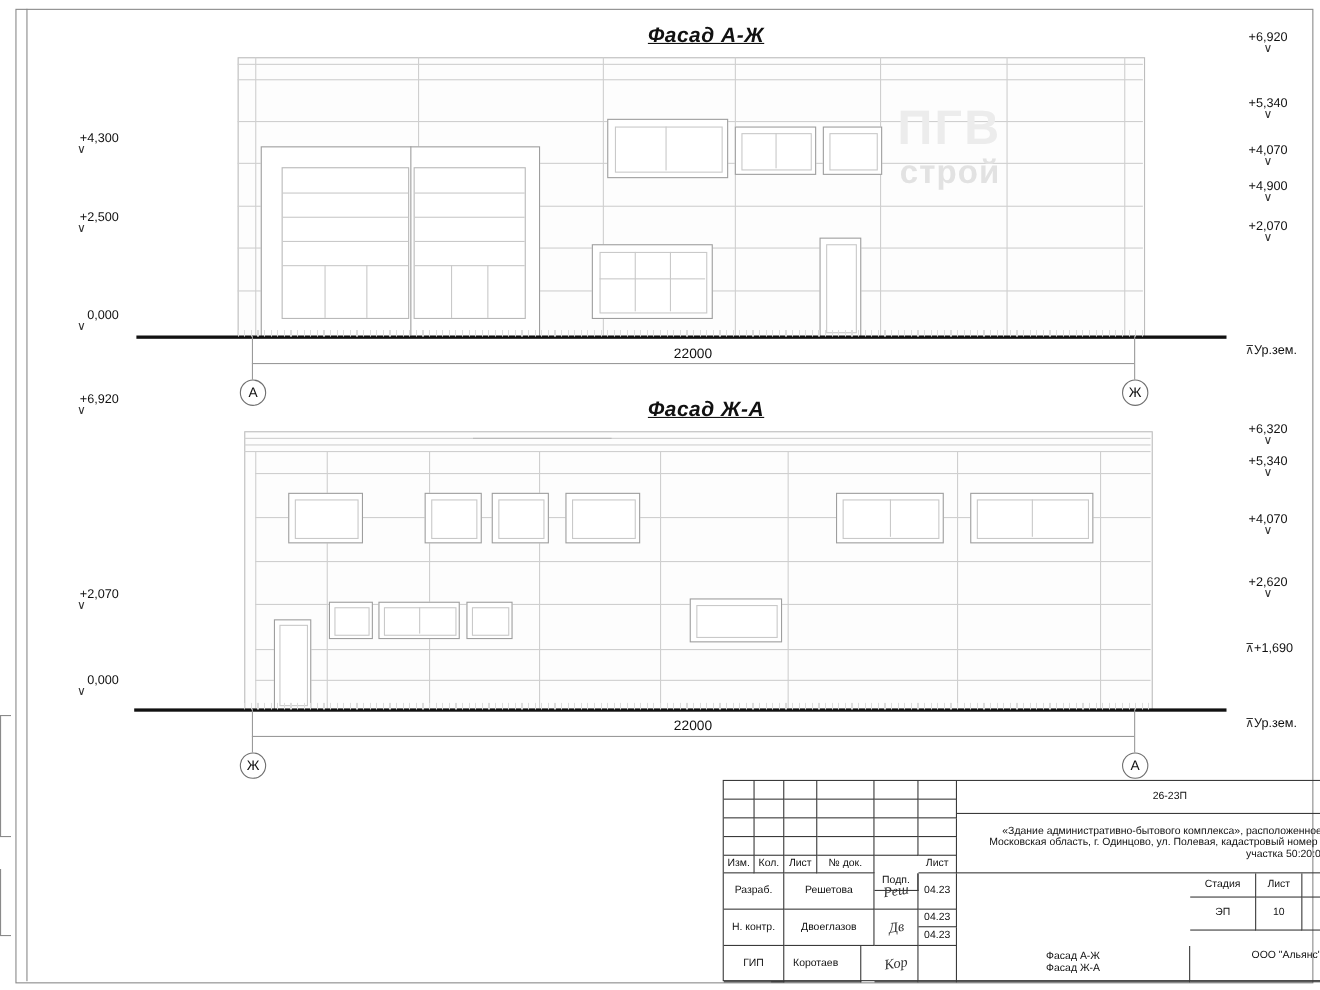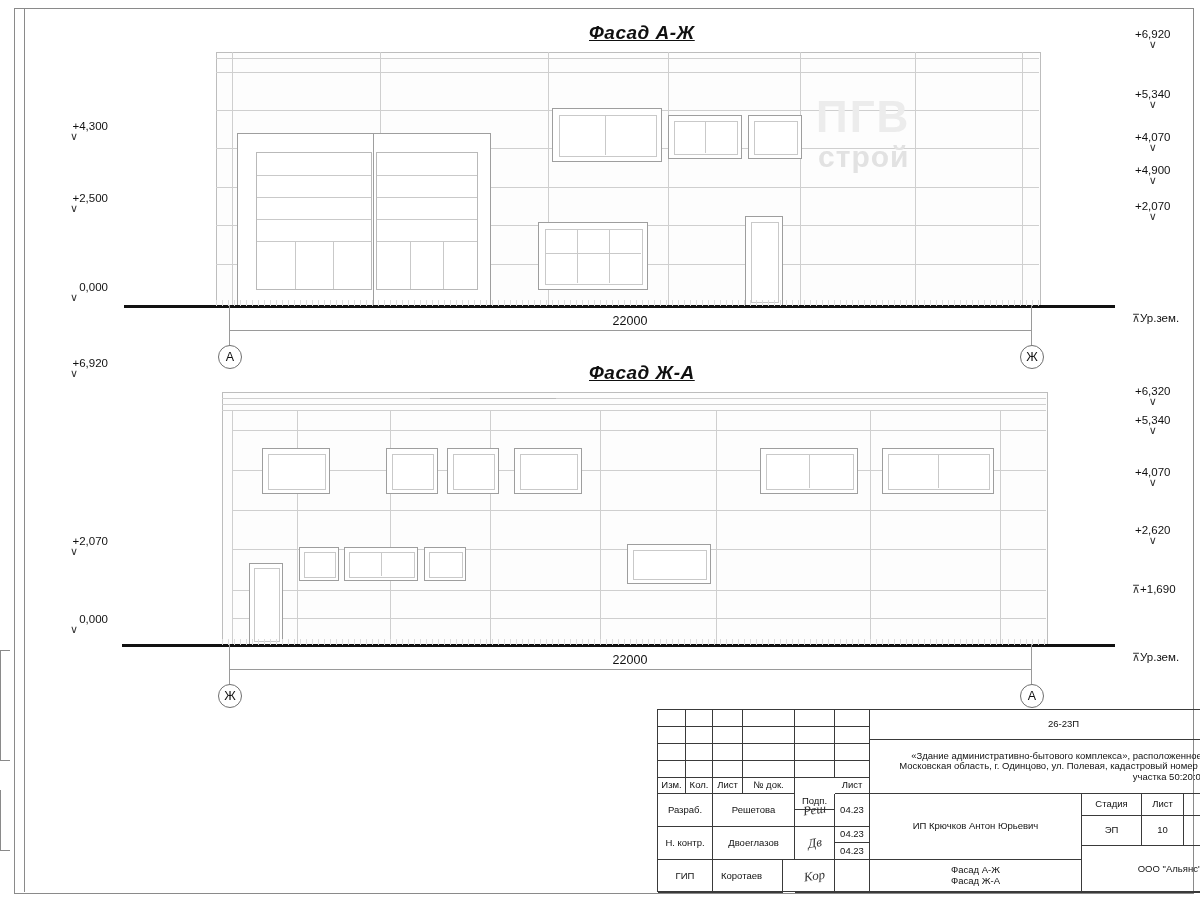--- a/index.html
+++ b/index.html
@@ -367,21 +367,20 @@
     <div class="c nb" style="left:137px;top:150px;width:40px;height:33px;">
         <span class="sig">Кор</span>
       </div>
     <div class="c" style="left:177px;top:133px;width:35px;height:17px;">04.23</div>
     <div class="c nb" style="left:177px;top:150px;width:35px;height:33px;"></div>
 
     <div class="c big nr" style="left:212px;top:0;width:388px;height:30px;">26-23П</div>
 
     <div class="c tiny nr" style="left:212px;top:30px;width:388px;height:54px;text-align:right;justify-content:flex-end;padding-right:6px;">«Здание административно-бытового комплекса», расположенное по адресу: Московская область, г. Одинцово, ул. Полевая, кадастровый номер земельного участка 50:20:0030206:266</div>
 
-    <div class="c mid" style="left:212px;top:84px;width:212px;height:66px;">ИП Крючков Антон Юрьевич</div>
 
     <div class="c" style="left:424px;top:84px;width:60px;height:22px;">Стадия</div>
     <div class="c" style="left:484px;top:84px;width:42px;height:22px;">Лист</div>
     <div class="c nr" style="left:526px;top:84px;width:74px;height:22px;">Листо</div>
 
     <div class="c" style="left:424px;top:106px;width:60px;height:30px;">ЭП</div>
     <div class="c" style="left:484px;top:106px;width:42px;height:30px;">10</div>
     <div class="c nr" style="left:526px;top:106px;width:74px;height:30px;">17</div>
 
     <div class="c nb" style="left:212px;top:150px;width:212px;height:33px;flex-direction:column;">

